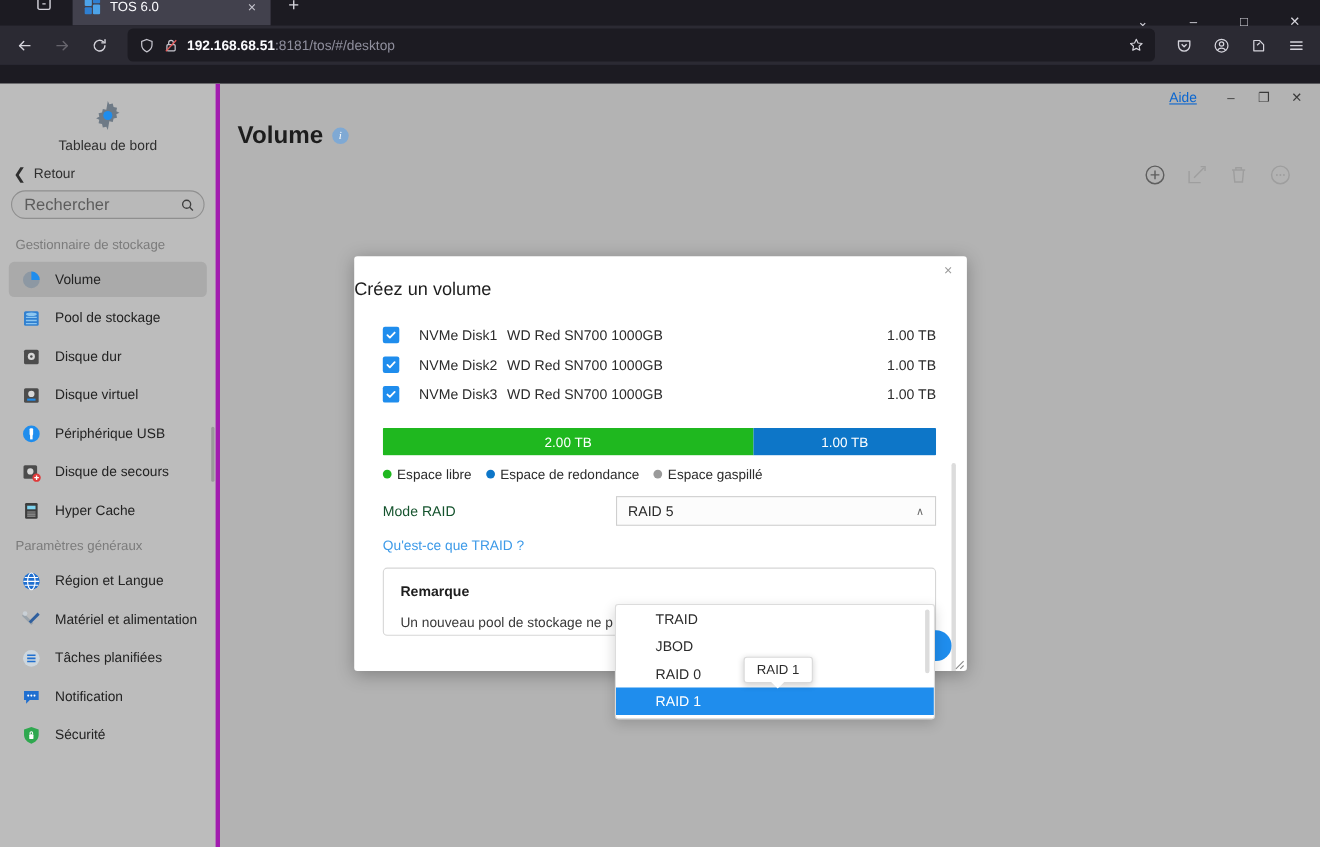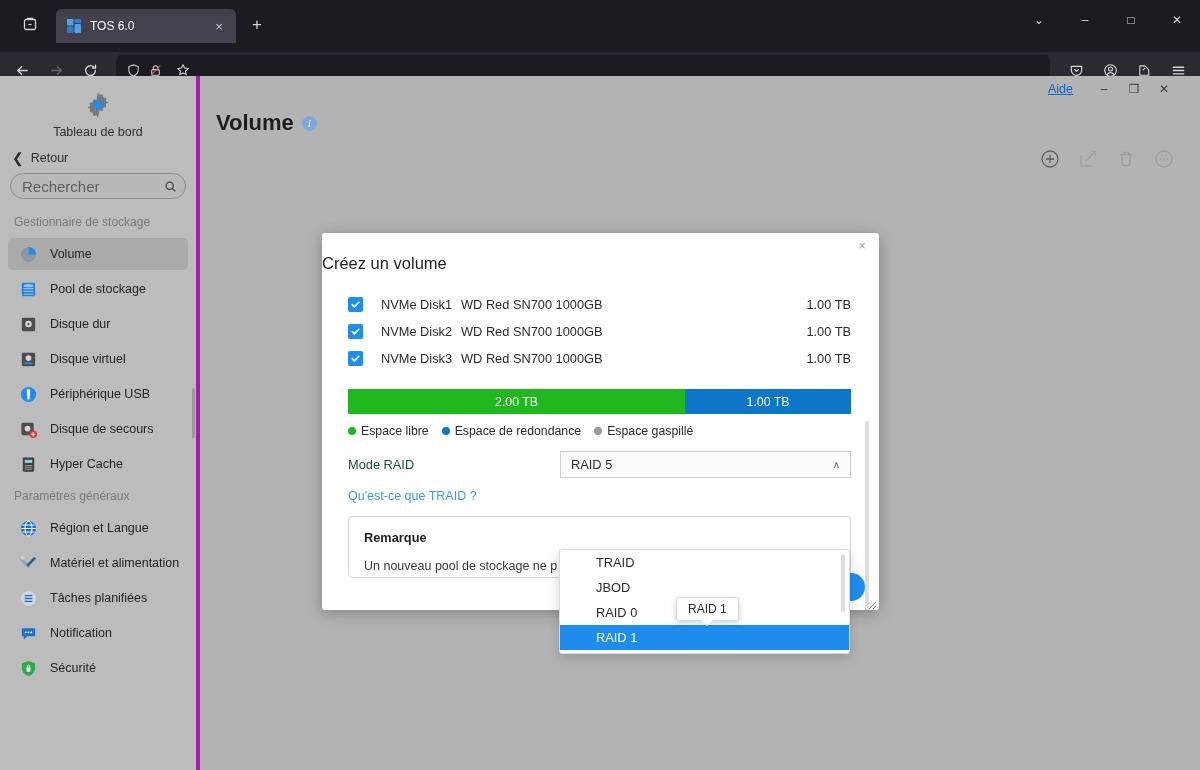--- a/index.html
+++ b/index.html
@@ -7,22 +7,22 @@
     width: 1200px; height: 770px;
     font-family: "Liberation Sans", sans-serif;
     overflow: hidden;
     background: #1c1b22;
   }
 
   
   .browser { width: 1200px; height: 770px; position: relative; }
 
   .tabbar {
-    height: 52px; background: #1c1b22;
-    display: flex; align-items: center; padding: 0 0 0 10px;
+    height: 23px; background: #1c1b22;
+    display: flex; align-items: flex-end; padding: 0 0 0 20px;
     position: relative;
   }
   .tab-listall {
     width: 40px; height: 32px; display: flex; align-items: center;
     justify-content: center; margin-bottom: 4px; border-radius: 4px;
   }
   .tab-listall svg { width: 16px; height: 16px; }
   .tab {
     height: 34px; min-width: 180px; background: #42414d;
     border-radius: 6px 6px 0 0; display: flex; align-items: center;
@@ -82,21 +82,21 @@
   .urlstar svg { width: 14px; height: 14px; }
   .navright { display: flex; align-items: center; gap: 2px; }
 
   
   .desktop {
     position: absolute; left: 0; top: 76px; right: 0; bottom: 0;
     background: #b3b3b3;
     overflow: hidden;
   }
   .desk-topbar {
-    position: absolute; right: 15px; top: 0; height: 26px;
+    position: absolute; right: 0; top: 0; height: 26px;
     display: flex; align-items: center; gap: 0;
     padding-right: 6px;
   }
   .aide-link {
     color: #0a66d0; font-size: 12.5px; text-decoration: underline;
     margin-right: 16px;
   }
   .wbtn {
     width: 30px; height: 24px; display: flex; align-items: center;
     justify-content: center; color: #3a3a3a; font-size: 12px;
@@ -350,20 +350,21 @@
           <path d="M8 2l5 1.8v3.6c0 3-2.1 5.3-5 6.6-2.9-1.3-5-3.6-5-6.6V3.8L8 2z"></path>
         </svg>
       </span>
       <span class="url-icon">
         <svg viewBox="0 0 16 16" fill="none" stroke="#c7c7cf" stroke-width="1.2">
           <rect x="4" y="7" width="8" height="6" rx="1"></rect>
           <path d="M5.7 7V5.2a2.3 2.3 0 0 1 4.6 0V7"></path>
           <path d="M3 13.5L13 2.8" stroke="#e45a5a" stroke-width="1.3"></path>
         </svg>
       </span>
+      <span class="url-text"><span class="url-host">192.168.68.51</span><span>:8181/tos/#/desktop</span></span>
       <span class="urlstar">
         <svg viewBox="0 0 16 16" fill="none" stroke="currentColor" stroke-width="1.2" stroke-linejoin="round">
           <path d="M8 2l1.8 3.8 4.2.5-3.1 2.9.8 4.1L8 11.4 4.3 13.3l.8-4.1L2 6.3l4.2-.5L8 2z"></path>
         </svg>
       </span>
     </div>
 
     <div class="navright">
       <div class="navbtn">
         <svg viewBox="0 0 16 16" fill="none" stroke="currentColor" stroke-width="1.3" stroke-linejoin="round">

